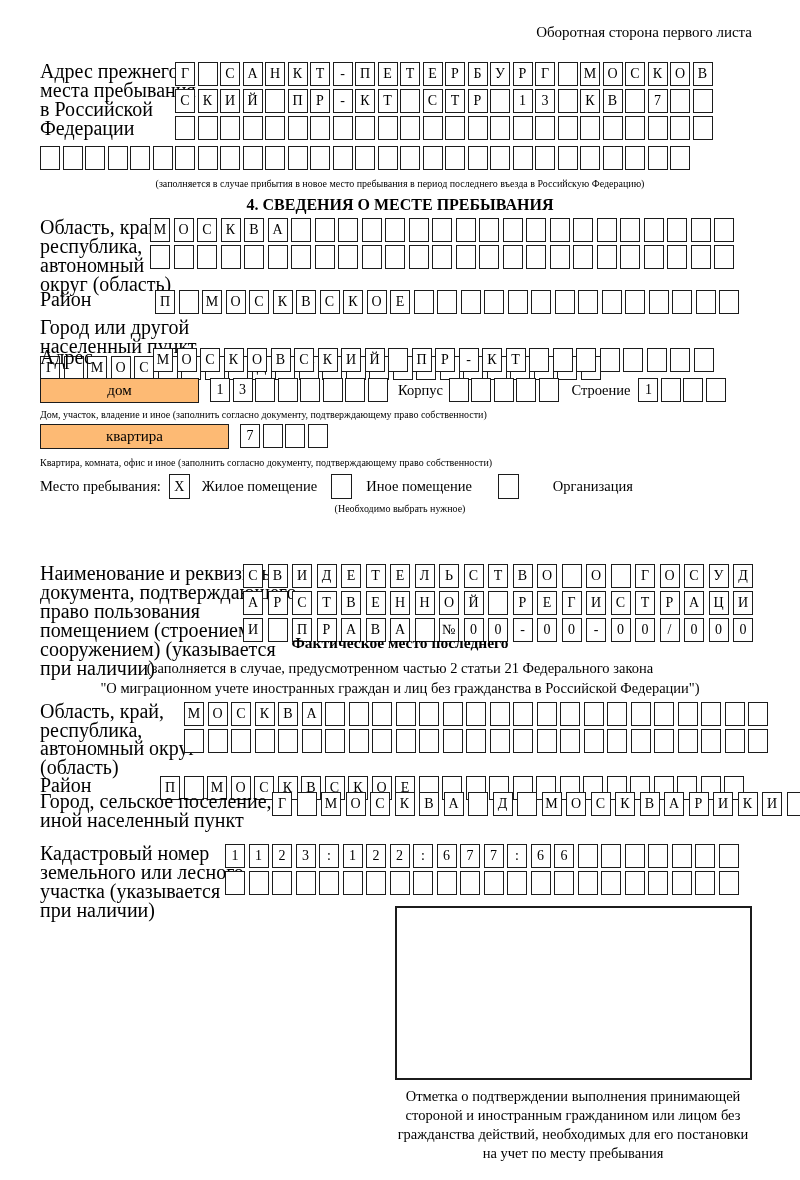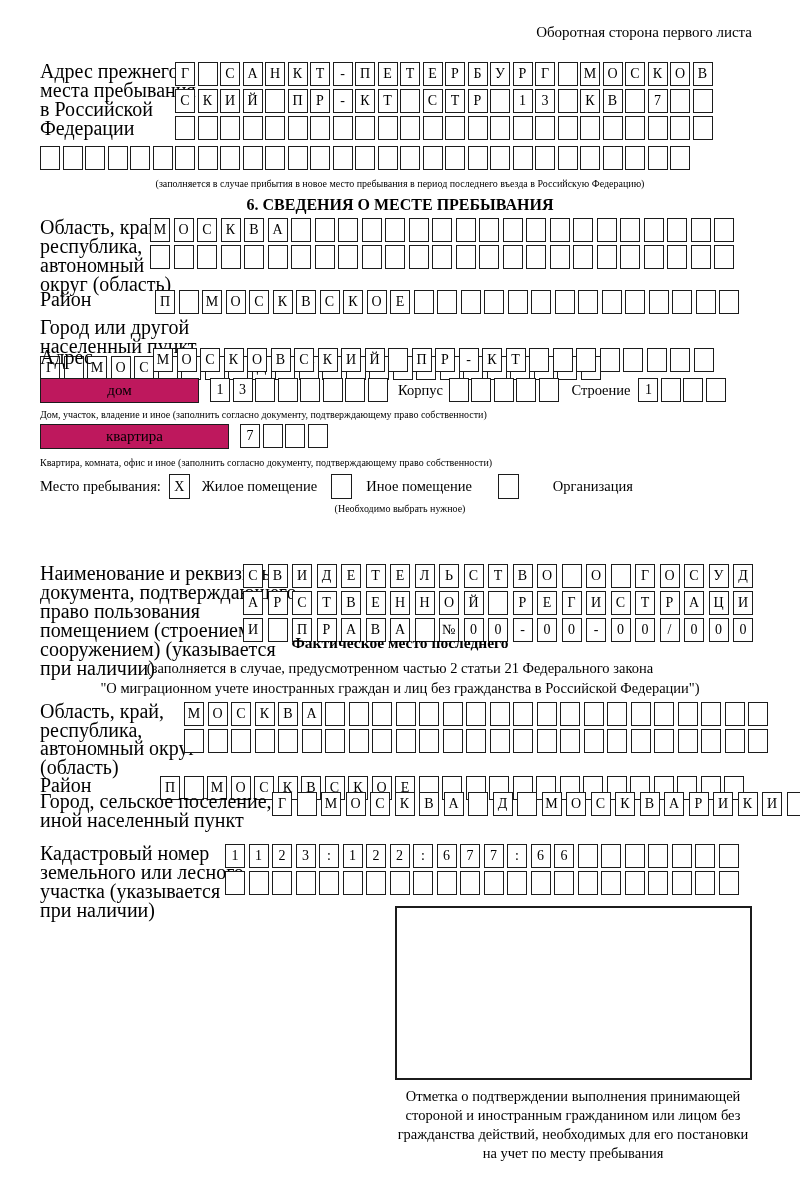--- a/index.html
+++ b/index.html
@@ -9,21 +9,21 @@
   .grp{position:absolute;display:flex;align-items:flex-start;}
   .lbl{font-size:20px;line-height:19px;white-space:pre;flex:0 0 auto;}
   .rows{display:flex;flex-direction:column;}
   .cells{display:flex;margin-bottom:3px;}
   .cell{flex:0 0 auto;width:18px;height:22px;border:1.5px solid #1c1c1c;margin-right:2.5px;
         display:flex;align-items:center;justify-content:center;
         font-size:14px;font-family:"Liberation Serif",serif;background:#fff;}
   .cells.sp2 .cell{margin-right:3.5px;}
   .cells.sp .cell{margin-right:4.5px;}
   .longbox{box-sizing:border-box;height:25px;border:1.5px solid #1c1c1c;display:flex;
-           align-items:center;justify-content:center;font-size:15px;background:#be185d;flex:0 0 auto;}
+           align-items:center;justify-content:center;font-size:15px;background:#fdba74;flex:0 0 auto;}
   .caption{font-size:10px;line-height:17px;}
   .center{width:800px;text-align:center;}
   .title{font-weight:bold;font-size:16px;}
   .inline-lb{font-size:14.5px;line-height:25px;white-space:pre;flex:0 0 auto;}
   .chk{flex:0 0 auto;width:19px;height:23px;border:1.5px solid #1c1c1c;display:flex;
        align-items:center;justify-content:center;font-size:14px;background:#fff;}
   .pre{white-space:pre;}
   .stamp{box-sizing:border-box;border:2px solid #1c1c1c;background:#fff;}
 </style>
 </head>
@@ -145,21 +145,21 @@
       <div class="cell"></div>
       <div class="cell"></div>
       <div class="cell"></div>
       <div class="cell"></div>
       <div class="cell"></div>
       <div class="cell"></div>
       <div class="cell"></div>
     </div>
   <div class="abs caption center" style="top:175px;left:0;">(заполняется в случае прибытия в новое место пребывания в период последнего въезда в Российскую Федерацию)</div>
 
-  <div class="abs center title" style="top:196px;left:0;">6. СВЕДЕНИЯ О МЕСТЕ ПРЕБЫВАНИЯ</div>
+  <div class="abs center title" style="top:196px;left:0;">4. СВЕДЕНИЯ О МЕСТЕ ПРЕБЫВАНИЯ</div>
 
   <div class="grp" style="top:218px;left:40px;">
     <div class="lbl" style="width:110px;">Область, край,
 республика,
 автономный
 округ (область)</div>
     <div class="rows">
       <div class="cells sp2">
           <div class="cell">М</div>
           <div class="cell">О</div>

